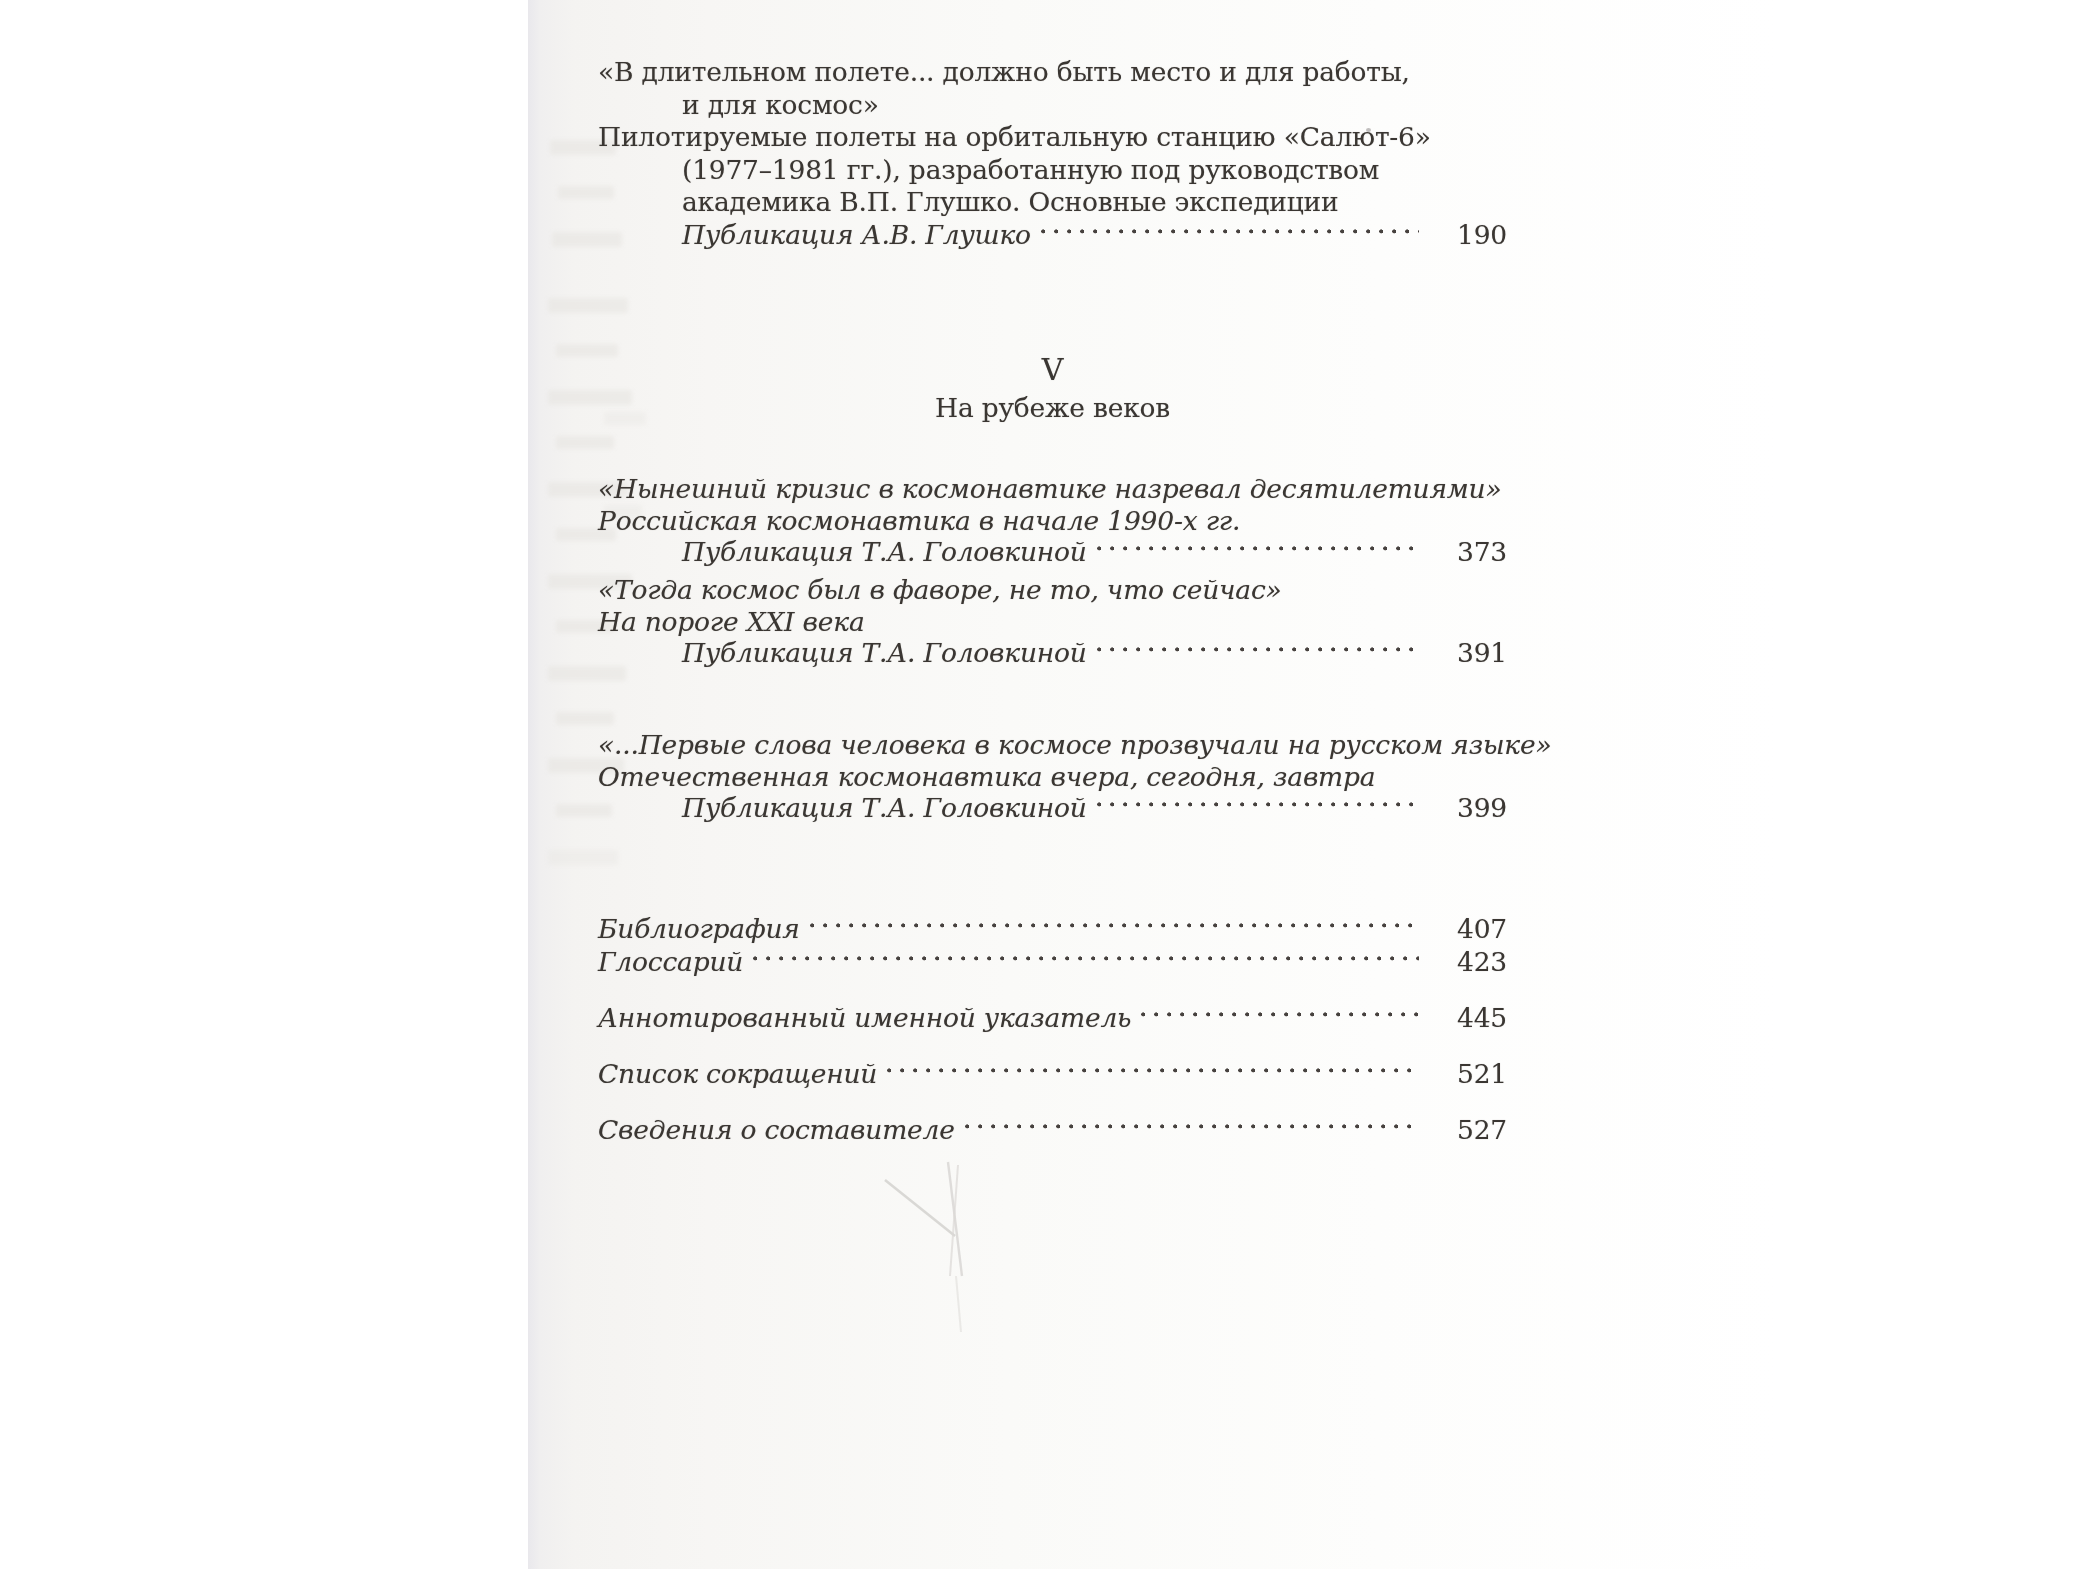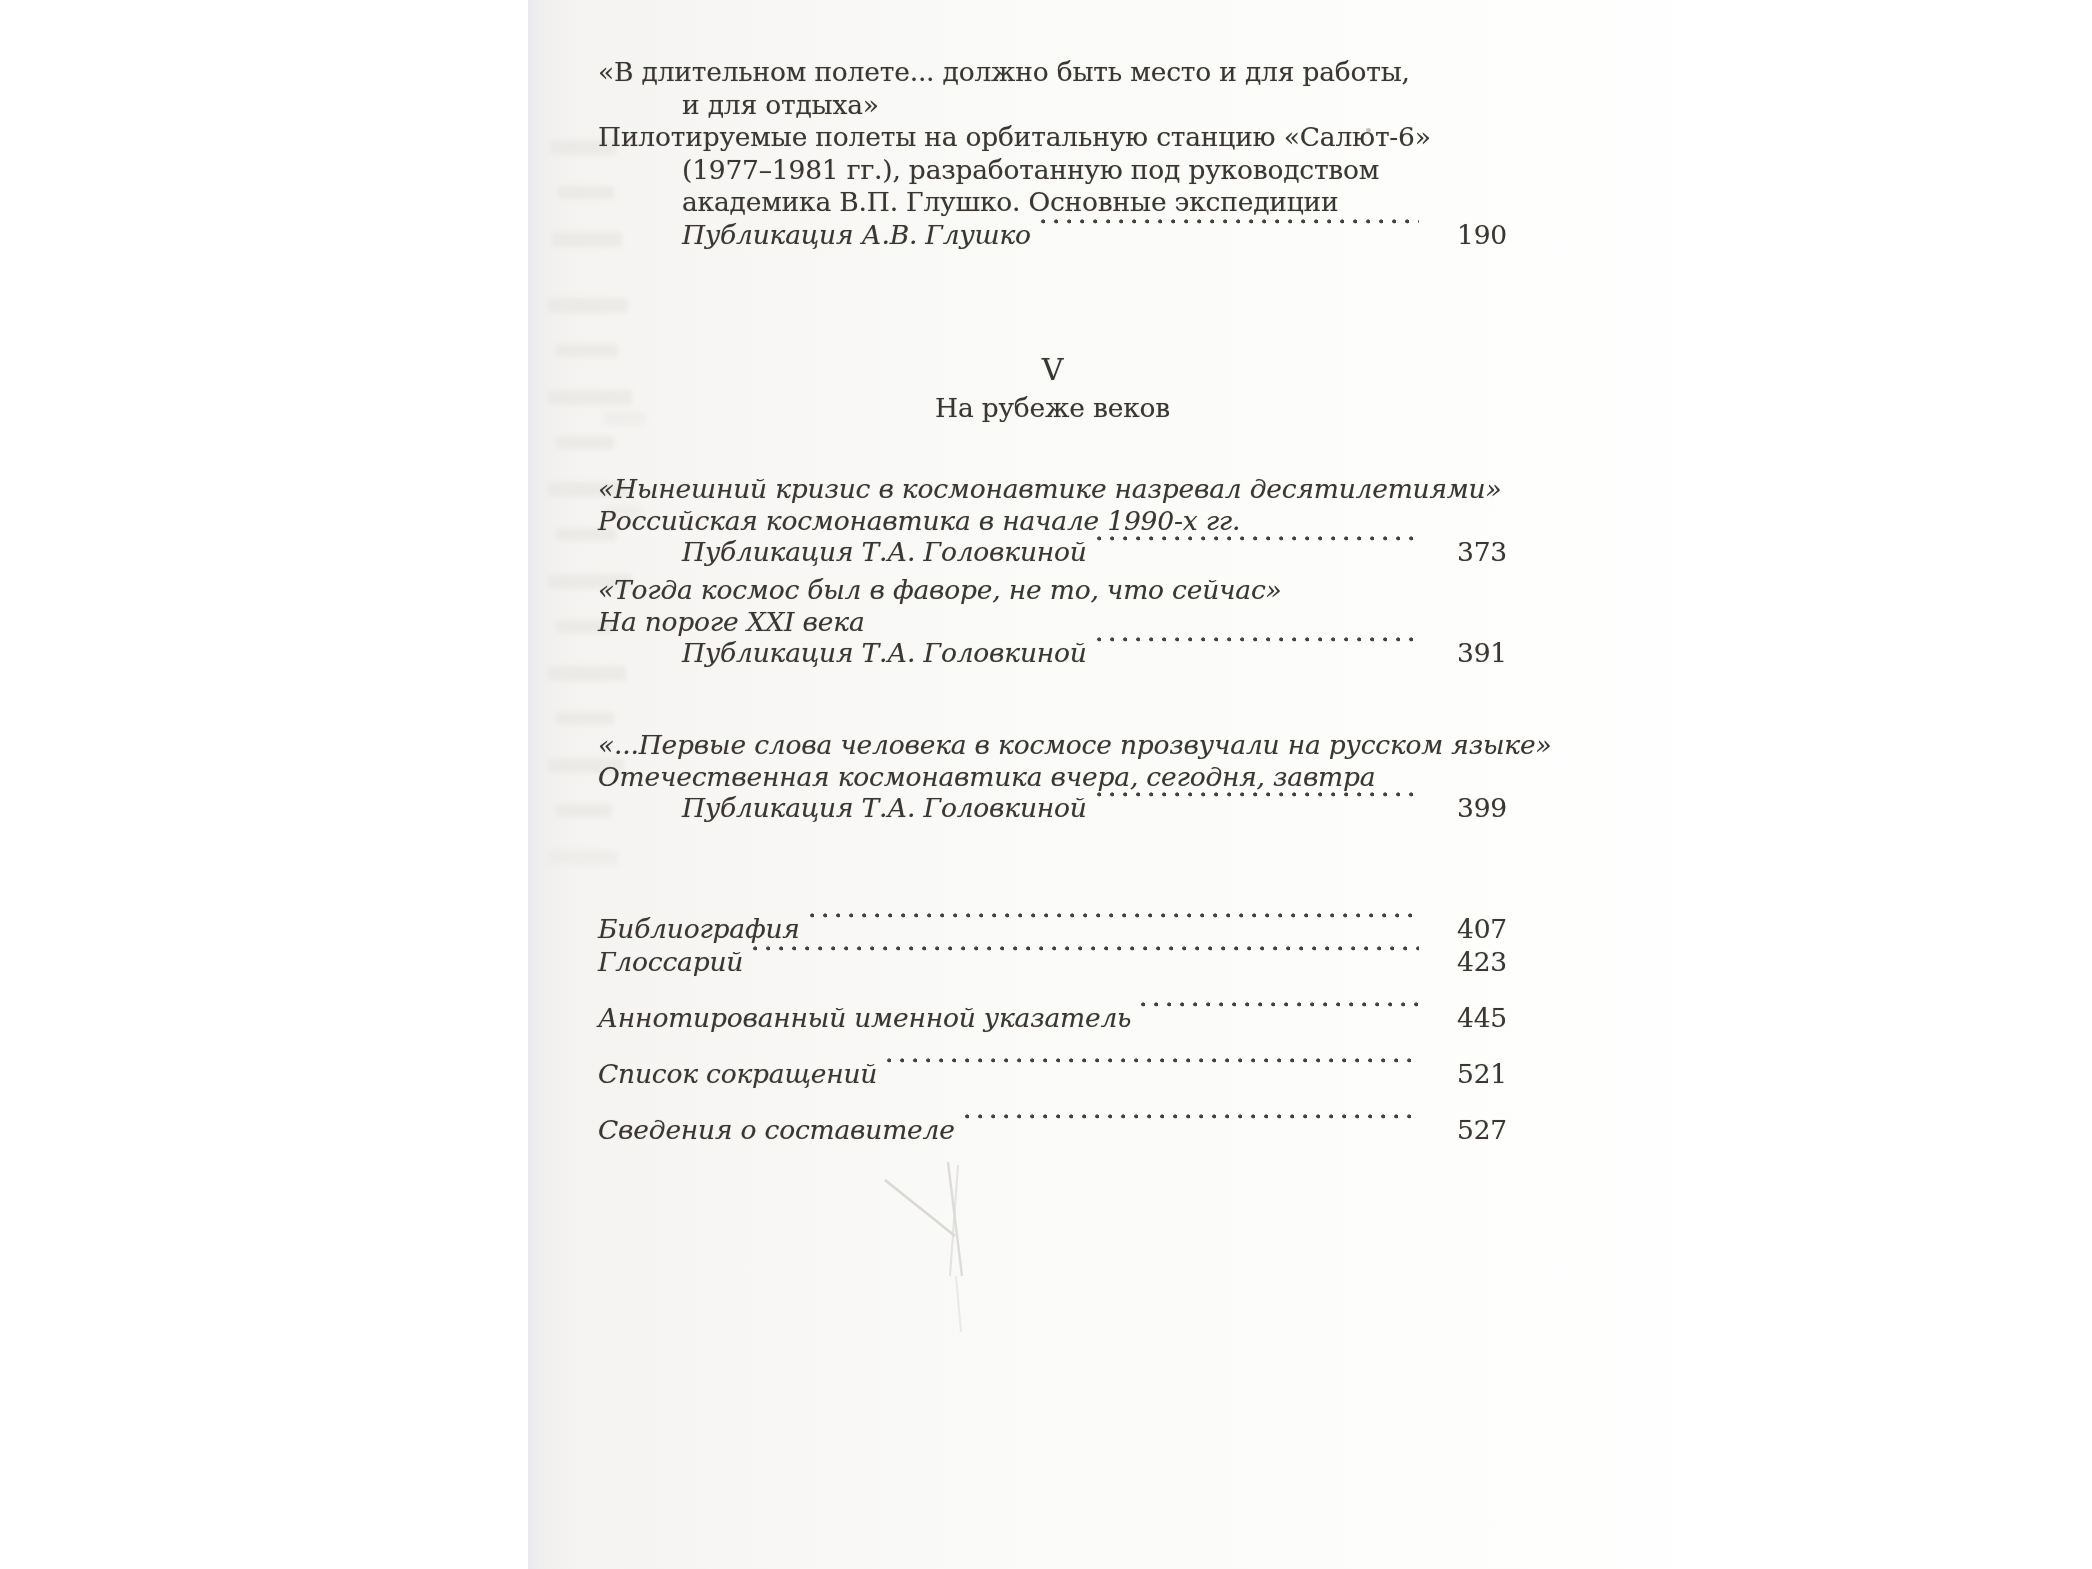--- a/index.html
+++ b/index.html
@@ -57,21 +57,21 @@
   .line {
     line-height: 32.5px;
     white-space: nowrap;
   }
   .lh-sm .line { line-height: 31.5px; font-style: italic; }
   .indent { padding-left: 84px; }
   .italic { font-style: italic; }
 
   .row {
     display: flex;
-    align-items: flex-start;
+    align-items: center;
     line-height: 32.5px;
     white-space: nowrap;
   }
   .lh-sm .row { line-height: 31.5px; }
   .row.pub { margin-left: 84px; }
   .leader {
     flex: 1 1 auto;
     height: 5px;
     margin: 0 0 7px 10px;
     background-image: radial-gradient(circle at 2.2px 2.4px, #47423f 1.7px, rgba(0,0,0,0) 2.3px);
@@ -146,21 +146,21 @@
     <path d="M35,40 L105,96" stroke="#d4d2cf" stroke-width="2.6" fill="none" opacity="0.85"></path>
     <path d="M98,22 L112,136" stroke="#d7d5d2" stroke-width="2.4" fill="none" opacity="0.8"></path>
     <path d="M108,25 L100,136" stroke="#dbd9d6" stroke-width="2" fill="none" opacity="0.7"></path>
     <path d="M106,136 L111,192" stroke="#e0dedb" stroke-width="2" fill="none" opacity="0.6"></path>
   </svg>
 
   <div class="content">
 
     <div class="block" style="top:56px;">
       <div class="line"><span>«В длительном полете... должно быть место и для работы,</span></div>
-      <div class="line indent"><span>и для отдыха»</span></div>
+      <div class="line indent"><span>и для космос»</span></div>
       <div class="line"><span>Пилотируемые полеты на орбитальную станцию «Салют-6»</span></div>
       <div class="line indent"><span>(1977–1981 гг.), разработанную под руководством</span></div>
       <div class="line indent"><span>академика В.П. Глушко. Основные экспедиции</span></div>
       <div class="row pub">
         <span class="italic">Публикация А.В. Глушко</span>
         <span class="leader"></span>
         <span class="pnum">190</span>
       </div>
     </div>
 

